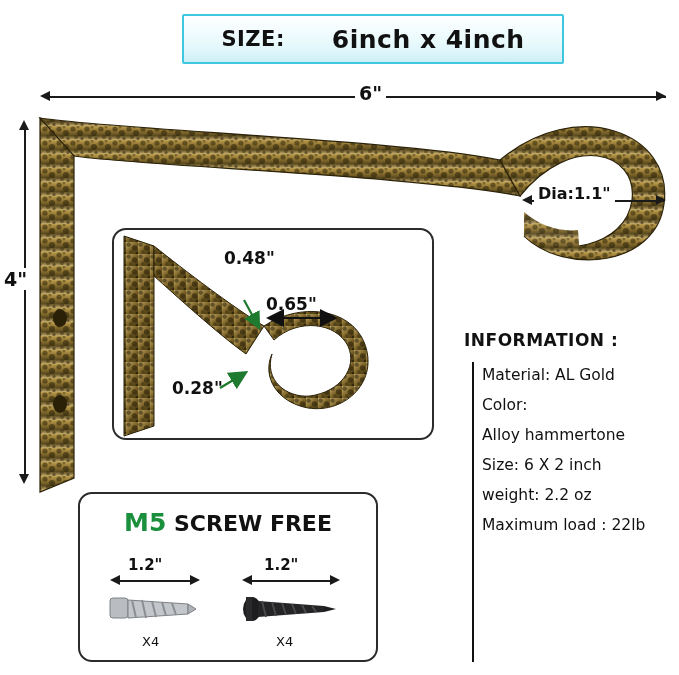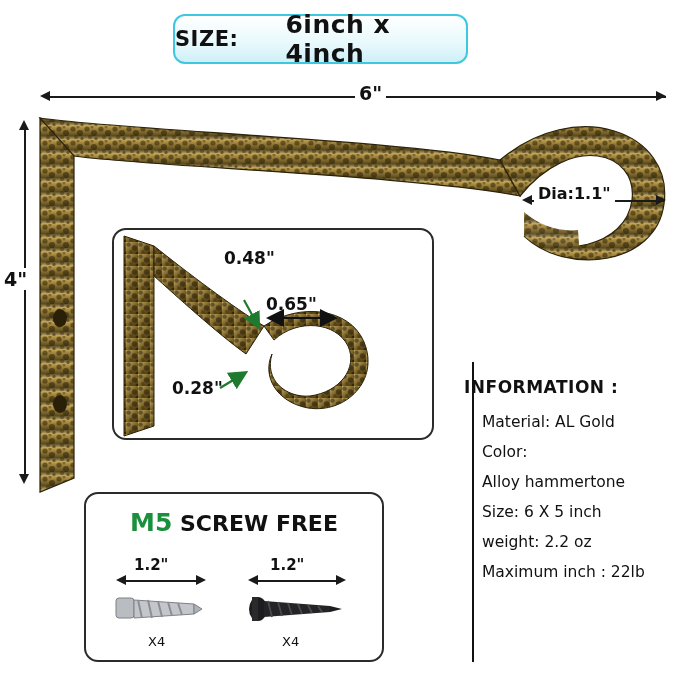--- a/index.html
+++ b/index.html
@@ -13,24 +13,24 @@
   #root {
     position: relative;
     width: 679px;
     height: 675px;
     background: #ffffff;
   }
 
   
   .size-banner {
     position: absolute;
-    left: 173px; top: 14px;
-    width: 295px; height: 50px;
+    left: 182px; top: 14px;
+    width: 382px; height: 50px;
     border: 2px solid #3ec8e0;
-    border-radius: 12px;
+    border-radius: 2px;
     background: linear-gradient(180deg, #ffffff 0%, #e7f9fc 60%, #cfeff7 100%);
     display: flex;
     align-items: center;
     justify-content: center;
     gap: 8px;
   }
   .size-label {
     font-family: "DejaVu Sans", sans-serif;
     font-size: 21px;
     font-weight: bold;
@@ -116,21 +116,20 @@
     left: 464px; top: 330px;
     width: 210px;
   }
   .info-title {
     font-family: "DejaVu Sans", sans-serif;
     font-size: 17px;
     font-weight: bold;
     color: #111111;
     letter-spacing: 0.5px;
     margin-bottom: 10px;
-    margin-top: 47px;
   }
   .info-rule {
     position: absolute;
     left: 472px; top: 362px;
     width: 2px; height: 300px;
     background: #111111;
   }
   .info-list {
     margin: 0;
     padding: 0 0 0 18px;
@@ -140,21 +139,21 @@
     font-family: "DejaVu Sans", sans-serif;
     font-size: 15.5px;
     color: #111111;
     line-height: 30px;
     white-space: nowrap;
   }
 
   
   .screw-box {
     position: absolute;
-    left: 84px; top: 492px;
+    left: 78px; top: 492px;
     width: 300px; height: 170px;
     border: 2px solid #2b2b2b;
     border-radius: 14px;
     background: #ffffff;
   }
   .screw-title {
     position: absolute;
     left: 0; right: 0; top: 14px;
     text-align: center;
     font-family: "DejaVu Sans", sans-serif;
@@ -290,23 +289,23 @@
     <div class="detail-text" style="left:58px; top:148px;">0.28"</div>
   </div>
 
   <div class="info-rule"></div>
   <div class="info-panel">
     <div class="info-title">INFORMATION :</div>
     <ul class="info-list">
       <li>Material: AL Gold</li>
       <li>Color:</li>
       <li>Alloy hammertone</li>
-      <li>Size: 6 X 5 inch</li>
+      <li>Size: 6 X 2 inch</li>
       <li>weight:  2.2 oz</li>
-      <li>Maximum inch : 22lb</li>
+      <li>Maximum load : 22lb</li>
     </ul>
   </div>
 
   <div class="screw-box">
     <div class="screw-title">
       <span class="m5">M5</span>
       <span>SCREW FREE</span>
     </div>
 
     <div>

